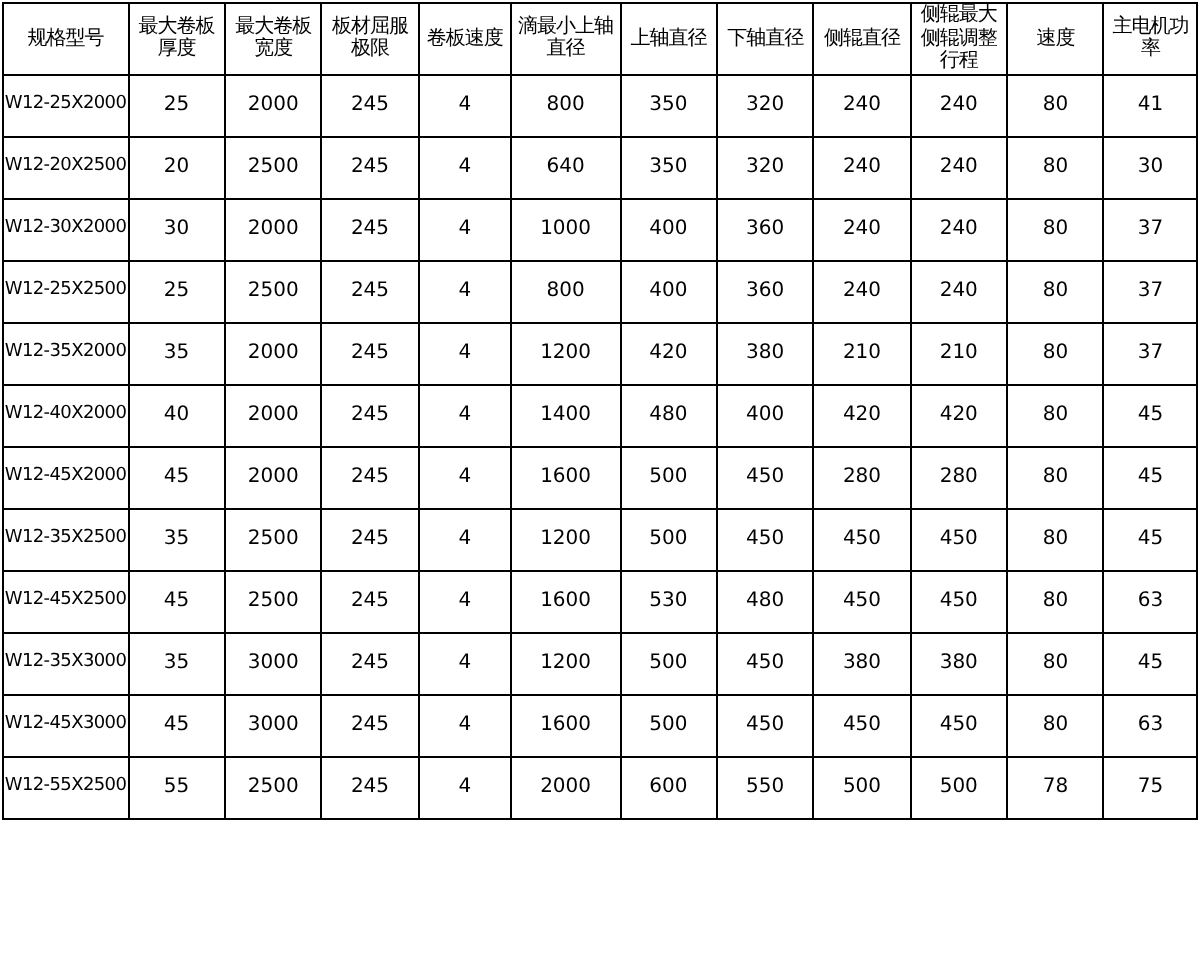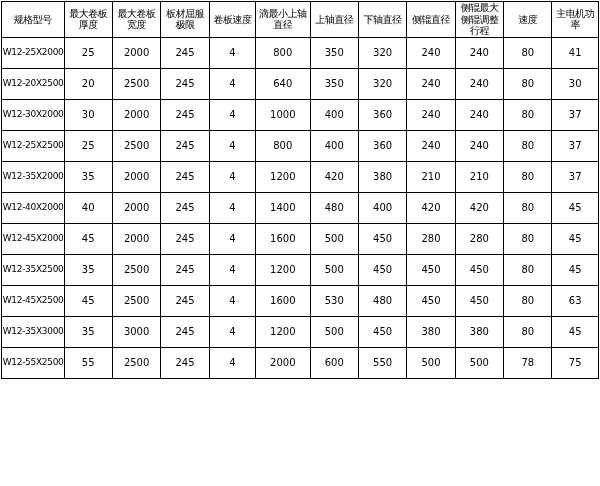--- a/index.html
+++ b/index.html
@@ -36,21 +36,20 @@
     font-weight: normal;
     letter-spacing: -0.5px;
   }
   #spec-table tbody td {
     height: 30px;
   }
   #spec-table tbody td.model {
     font-size: 9px;
     letter-spacing: -0.3px;
     line-height: 1.1;
-    text-align: right;
   }
   col.c0 { width: 62px; }
   col.c1 { width: 48px; }
   col.c2 { width: 48px; }
   col.c3 { width: 48px; }
   col.c4 { width: 46px; }
   col.c5 { width: 54px; }
   col.c6 { width: 48px; }
   col.c7 { width: 48px; }
   col.c8 { width: 48px; }
@@ -227,20 +226,34 @@
         <td>4</td>
         <td>1200</td>
         <td>500</td>
         <td>450</td>
         <td>380</td>
         <td>380</td>
         <td>80</td>
         <td>45</td>
       </tr>
       <tr>
+        <td class="model">W12-45X3000</td>
+        <td>45</td>
+        <td>3000</td>
+        <td>245</td>
+        <td>4</td>
+        <td>1600</td>
+        <td>500</td>
+        <td>450</td>
+        <td>450</td>
+        <td>450</td>
+        <td>80</td>
+        <td>63</td>
+      </tr>
+      <tr>
         <td class="model">W12-55X2500</td>
         <td>55</td>
         <td>2500</td>
         <td>245</td>
         <td>4</td>
         <td>2000</td>
         <td>600</td>
         <td>550</td>
         <td>500</td>
         <td>500</td>

